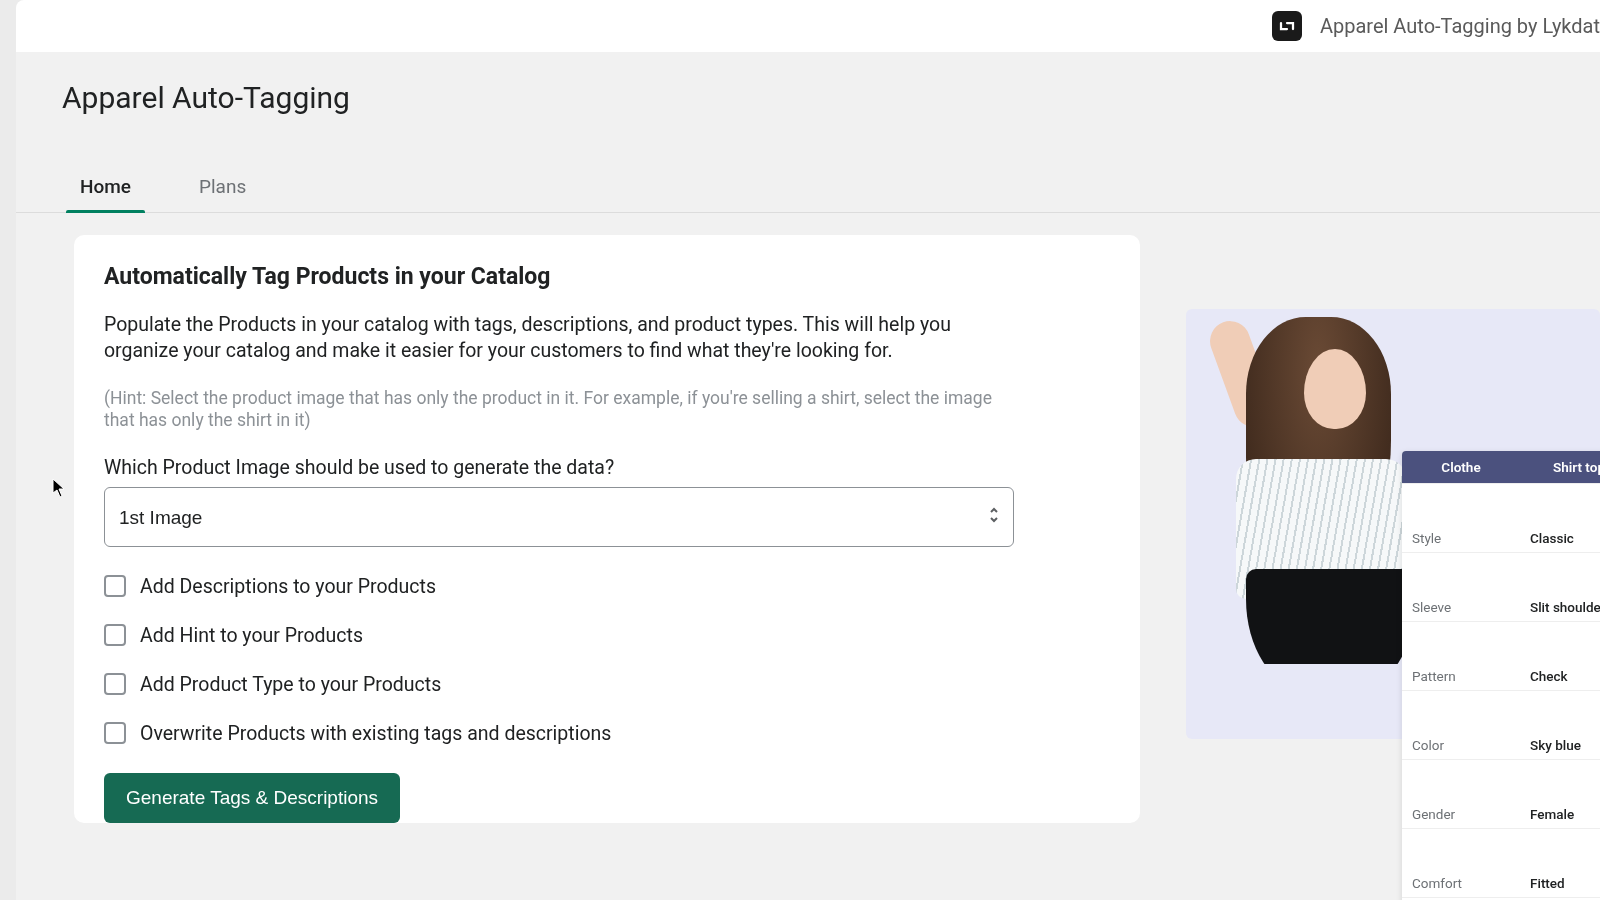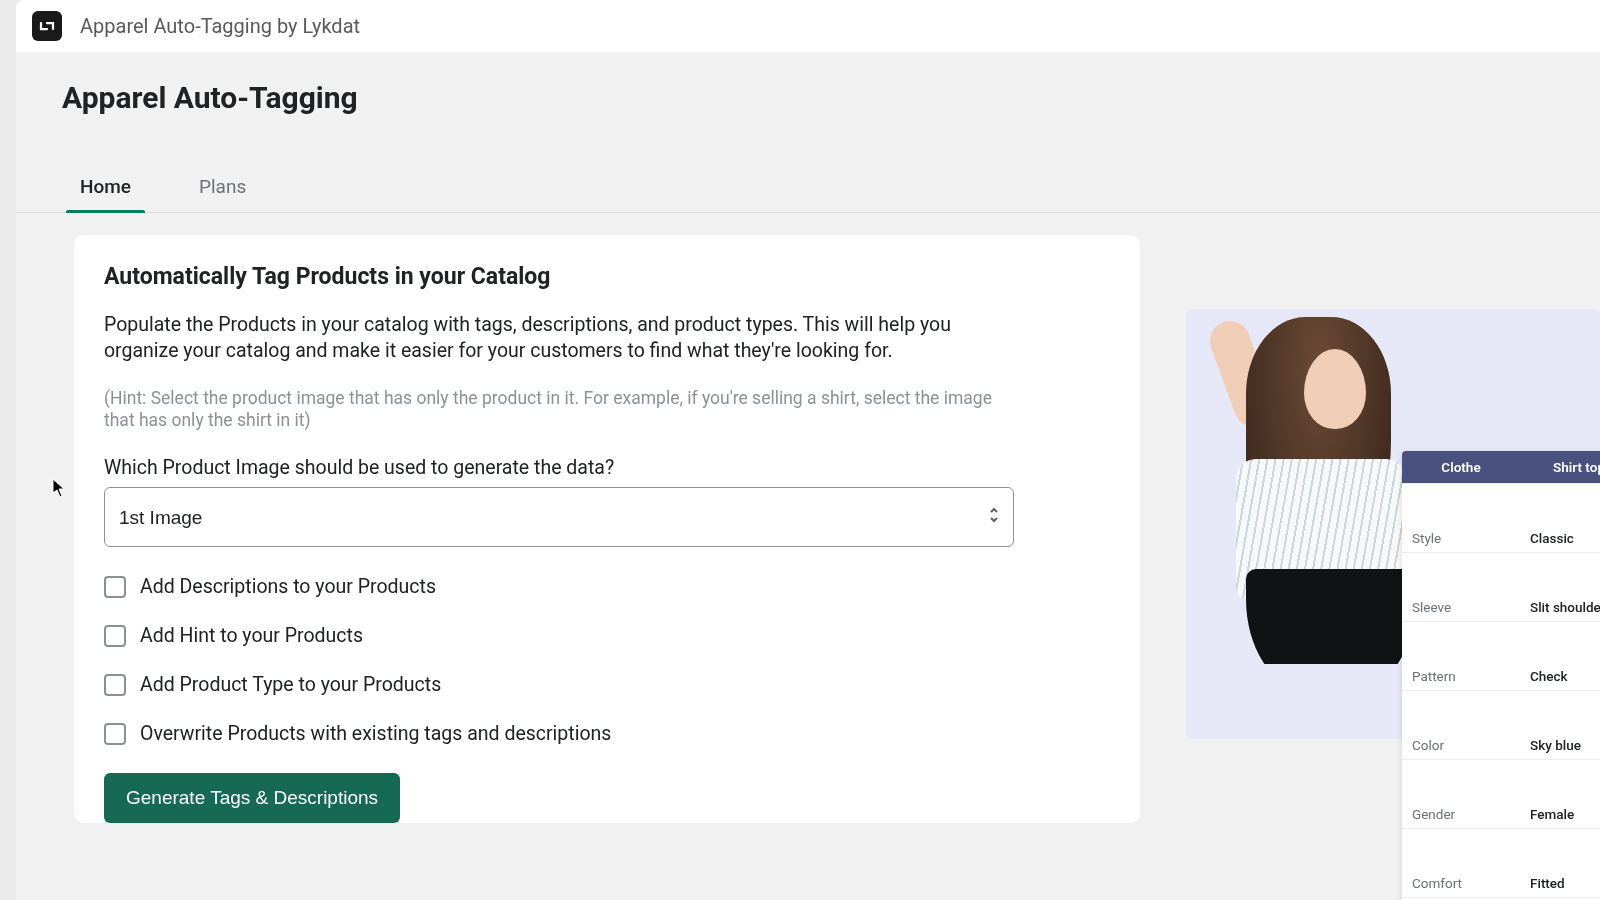--- a/index.html
+++ b/index.html
@@ -14,20 +14,21 @@
   }
   
   .topbar {
     height: 52px;
     background: #fff;
     display: flex;
     align-items: center;
     padding-left: 16px;
     margin-left: 16px;
     border-top-left-radius: 8px;
+    justify-content: flex-end;
   }
   .topbar .logo {
     width: 30px; height: 30px;
     border-radius: 6px;
     background: #1a1a1a;
     display: flex; align-items: center; justify-content: center;
     margin-right: 18px;
   }
   .topbar .logo svg { width: 18px; height: 18px; }
   .topbar .appname { font-size: 20px; color: #5a5a5a; font-weight: 400; }
@@ -35,21 +36,21 @@
   
   .page {
     margin-left: 16px;
     background: #f1f1f1;
     min-height: calc(900px - 52px);
     padding-top: 28px;
   }
 
   .page-title {
     font-size: 30px;
-    font-weight: 700;
+    font-weight: 400;
     color: #202223;
     padding-left: 46px;
     margin-bottom: 46px;
   }
 
   
   .tabs {
     display: flex;
     padding-left: 34px;
     border-bottom: 1px solid #dcdcdc;
@@ -129,21 +130,21 @@
     color: #202223;
   }
   .selectwrap .chev {
     position: absolute;
     right: 14px; top: 50%; transform: translateY(-50%);
     pointer-events: none;
     color: #5c5f62;
   }
   .check-row {
     display: flex;
-    align-items: center;
+    align-items: flex-start;
     gap: 14px;
     margin-bottom: 26px;
   }
   .check-row input[type=checkbox] {
     width: 22px; height: 22px;
     border: 2px solid #8c9196;
     border-radius: 4px;
     appearance: none;
     cursor: pointer;
     background: #fff;

